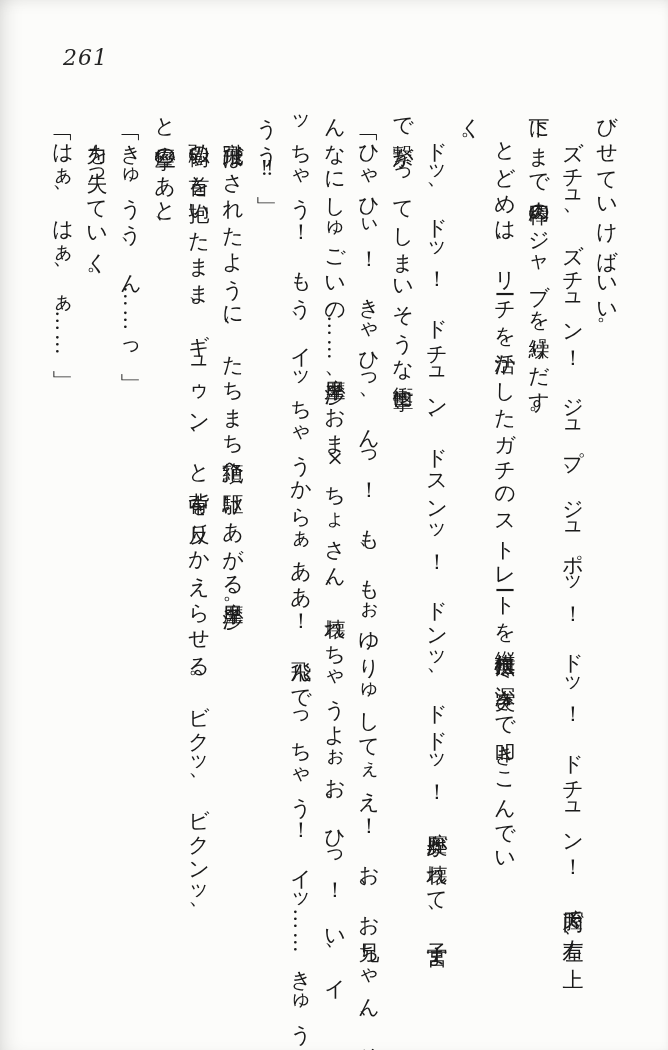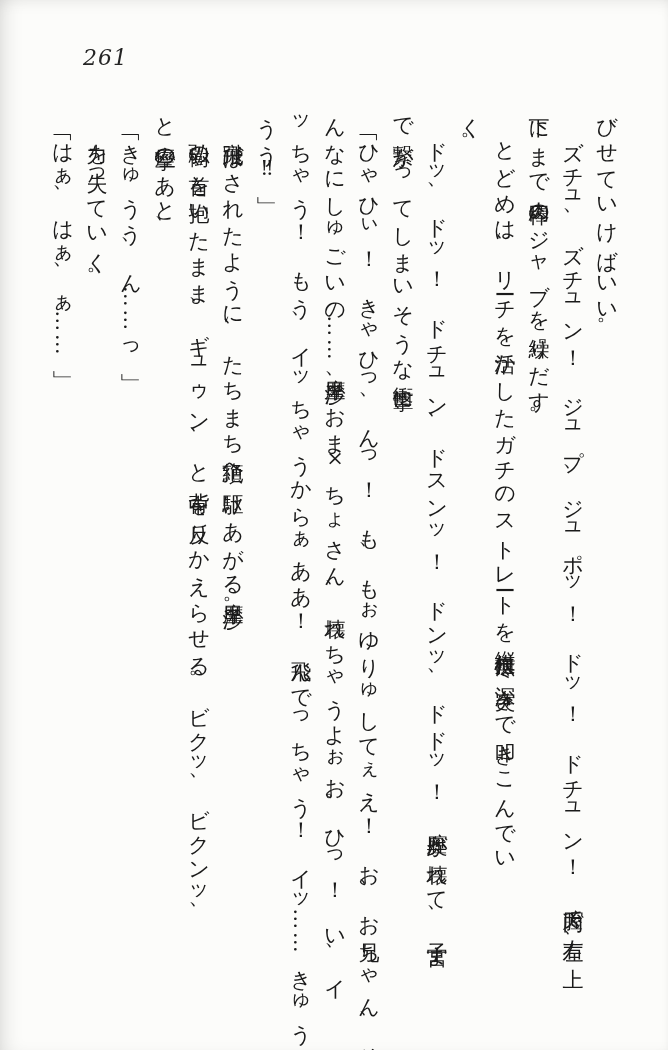--- a/index.html
+++ b/index.html
@@ -20,21 +20,20 @@
       inset -6px 0 12px -8px rgba(0,0,0,0.06);
   }
   .page-number {
     position: absolute;
     left: 63px;
     top: 45px;
     font-size: 22px;
     font-style: italic;
     letter-spacing: 1px;
     color: #242424;
-    margin-left: 20px;
   }
   .text-block {
     position: absolute;
     top: 103px;
     right: 44px;
     height: 918px;
     writing-mode: vertical-rl;
     text-orientation: mixed;
     color: #1a1a1a;
   }

